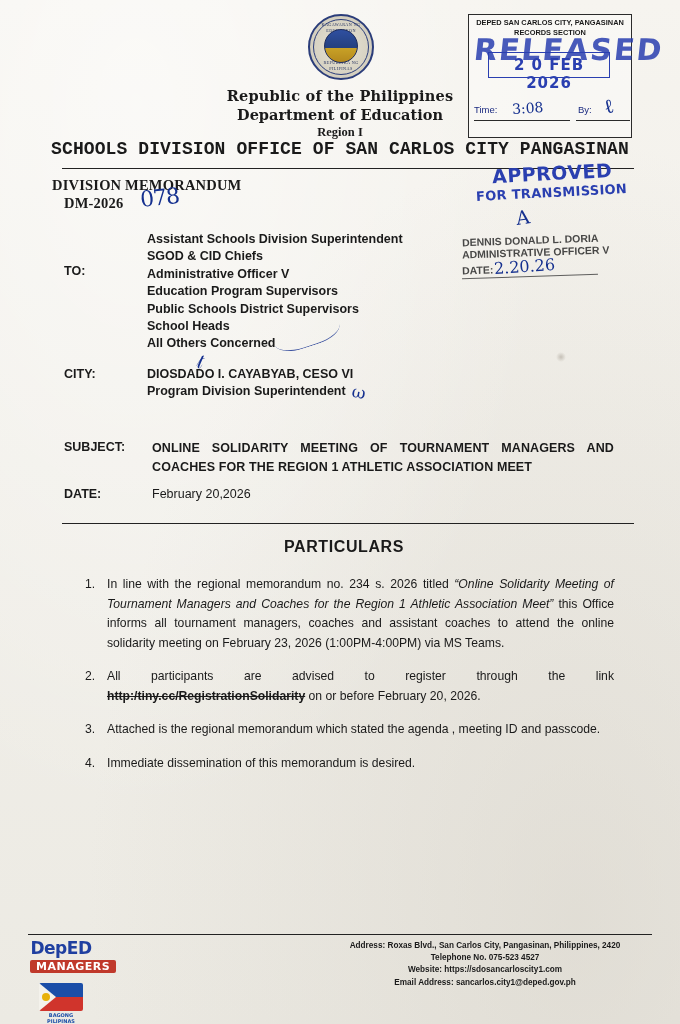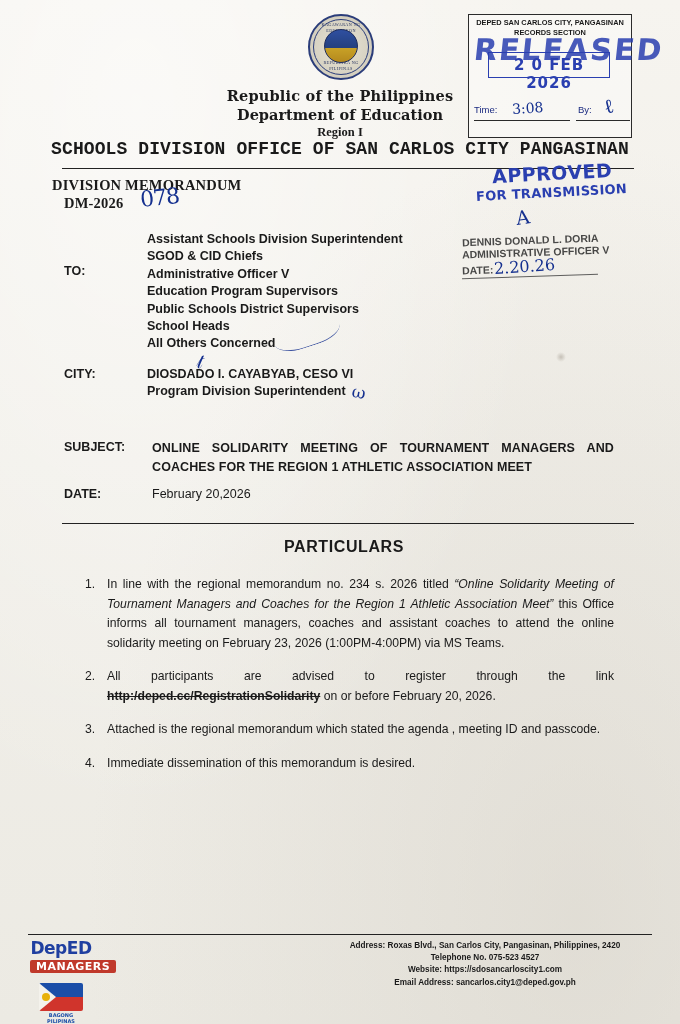--- a/index.html
+++ b/index.html
@@ -687,21 +687,21 @@
 
     <div class="item">
       <div class="num">1.</div>
       <div class="body"><span>In line with the regional memorandum no. 234 s. 2026 titled </span><i>“Online Solidarity Meeting of Tournament Managers and Coaches for the Region 1 Athletic Association Meet”</i><span> this Office informs all tournament managers, coaches and assistant coaches to attend the online solidarity meeting on February 23, 2026 (1:00PM-4:00PM) via MS Teams.</span></div>
     </div>
 
     <div class="item item2">
       <div class="num">2.</div>
       <div class="body">
         <div style="text-align:justify; text-align-last: justify;">All participants are advised to register through the link</div>
-        <div><b class="strike">http:/deped.cc/RegistrationSolidarity</b><span> on or before February 20, 2026.</span></div>
+        <div><b class="strike">http:/tiny.cc/RegistrationSolidarity</b><span> on or before February 20, 2026.</span></div>
       </div>
     </div>
 
     <div class="item">
       <div class="num">3.</div>
       <div class="body">Attached is the regional memorandum which stated the agenda , meeting ID and passcode.</div>
     </div>
 
     <div class="item">
       <div class="num">4.</div>

